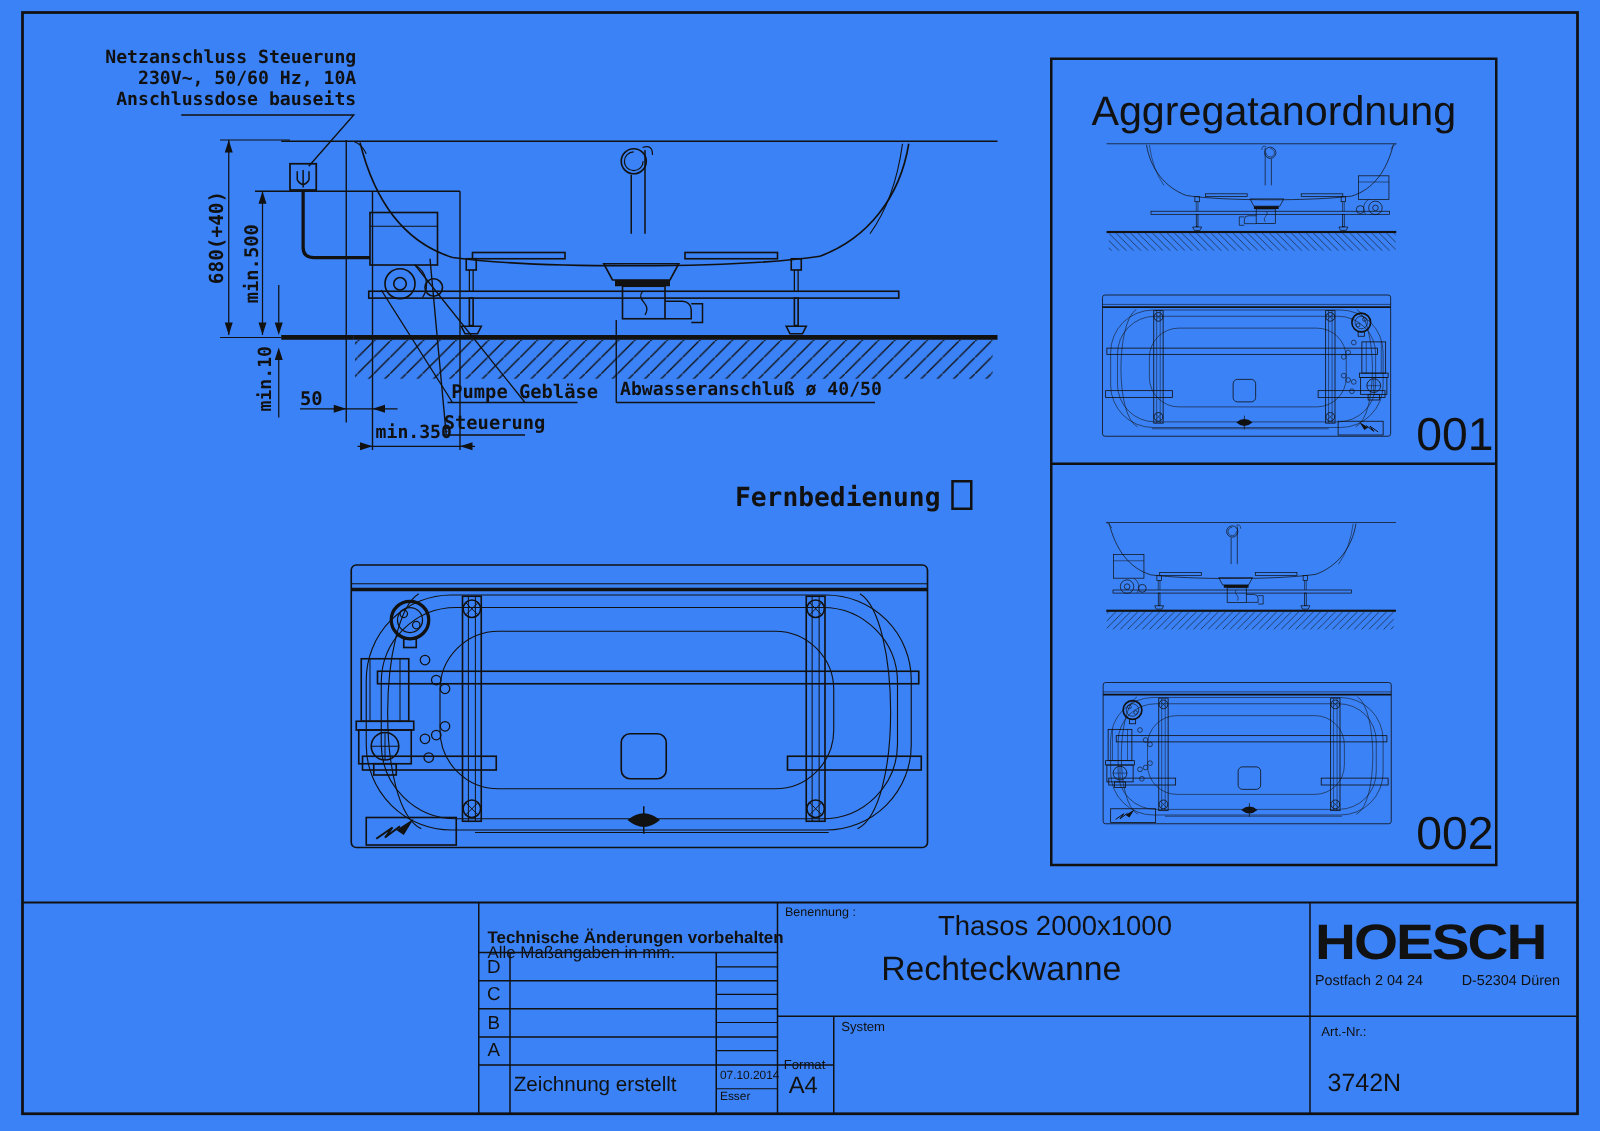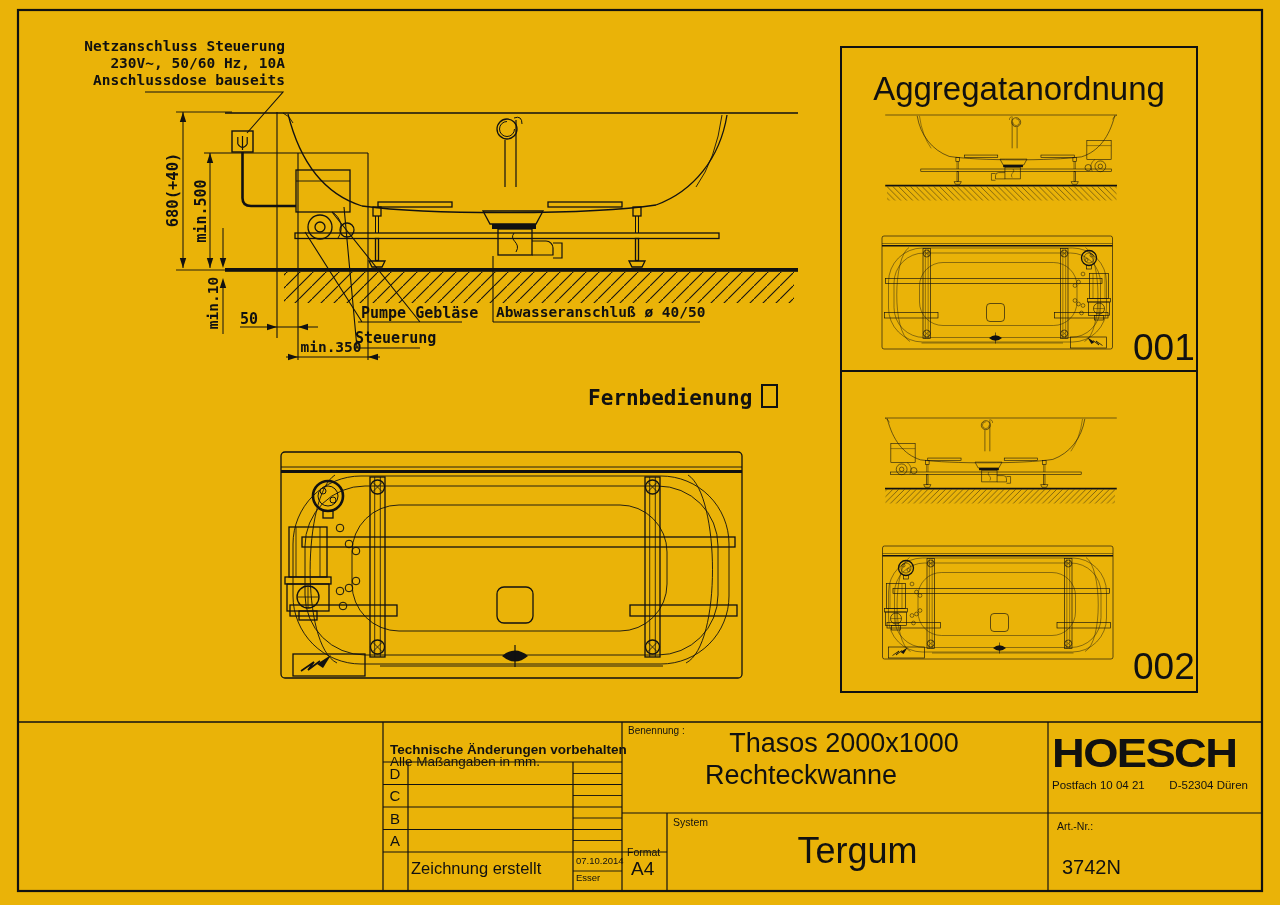--- a/index.html
+++ b/index.html
@@ -1,16 +1,16 @@
 <!DOCTYPE html>
 <html><head>
 <meta charset="utf-8">
 <style>
   html,body{margin:0;padding:0;background:#ffffff;}
-  .sheet{position:relative;width:1280px;height:905px;background:#eab308;overflow:hidden;
+  .sheet{position:relative;width:1280px;height:905px;background:#3b82f6;overflow:hidden;
          font-family:"Liberation Sans",sans-serif;color:#000;}
   .sheet svg{position:absolute;left:0;top:0;}
   .t{position:absolute;white-space:nowrap;line-height:1.15;}
   .cad{font-family:"DejaVu Sans Mono",monospace;font-weight:bold;color:#111;}
   .ui{font-family:"Liberation Sans",sans-serif;color:#111;}
   .rot{transform:translate(-50%,-50%) rotate(-90deg);transform-origin:center;}
   .ctr{transform:translate(-50%,-50%);text-align:right;}
   .right{text-align:right;}
   .center{text-align:center;}
   .remote-box{display:inline-block;width:13px;height:20px;border:2.5px solid #111;
@@ -231,30 +231,29 @@
 <div class="t ui center" style="left:384px;top:765px;width:22px;font-size:15px;">D</div>
 <div class="t ui center" style="left:384px;top:787px;width:22px;font-size:15px;">C</div>
 <div class="t ui center" style="left:384px;top:810px;width:22px;font-size:15px;">B</div>
 <div class="t ui center" style="left:384px;top:832px;width:22px;font-size:15px;">A</div>
 
 <div class="t ui" style="left:411px;top:859px;font-size:16.5px;">Zeichnung erstellt</div>
 <div class="t ui" style="left:576px;top:856px;font-size:9.5px;">07.10.2014</div>
 <div class="t ui" style="left:576px;top:873px;font-size:9.5px;">Esser</div>
 
 <div class="t ui" style="left:628px;top:725px;font-size:10px;">Benennung :</div>
-<div class="t ui center" style="left:622px;top:728px;width:444px;font-size:27px;">Thasos 2000x1000</div>
+<div class="t ui center" style="left:622px;top:728px;width:444px;font-size:22px;">Thasos 2000x1000</div>
 <div class="t ui center" style="left:622px;top:760px;width:358px;font-size:27px;">Rechteckwanne</div>
 
 <div class="t ui" style="left:673px;top:816px;font-size:10.5px;">System</div>
-<div class="t ui center" style="left:667px;top:830px;width:381px;font-size:36px;">Tergum</div>
 
 <div class="t ui" style="left:627px;top:846px;font-size:10.5px;">Format</div>
 <div class="t ui" style="left:631px;top:858px;font-size:19px;">A4</div>
 
 <div class="t ui logo" style="left:1052px;top:731px;font-size:42px;">HOESCH</div>
 <div class="t ui" style="left:1052px;top:779px;width:196px;display:flex;justify-content:space-between;font-size:11.5px;">
-  <span>Postfach 10 04 21</span>
+  <span>Postfach 2 04 24</span>
   <span>D-52304 Düren</span>
 </div>
 <div class="t ui" style="left:1057px;top:820px;font-size:10.5px;">Art.-Nr.:</div>
 <div class="t ui" style="left:1062px;top:856px;font-size:20px;">3742N</div>
 
 </div>
 
 </body></html>

